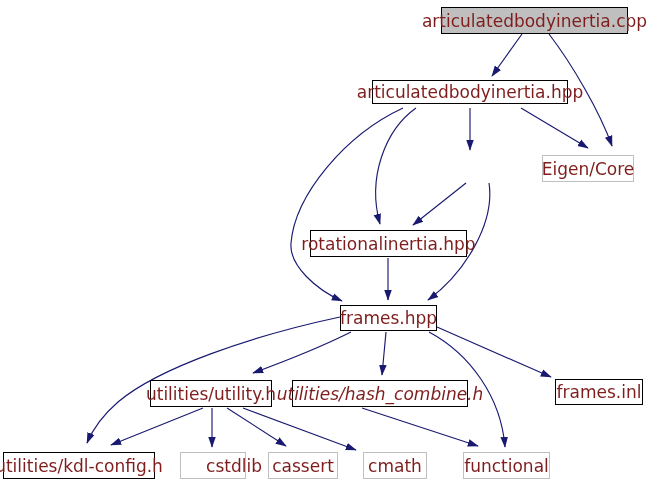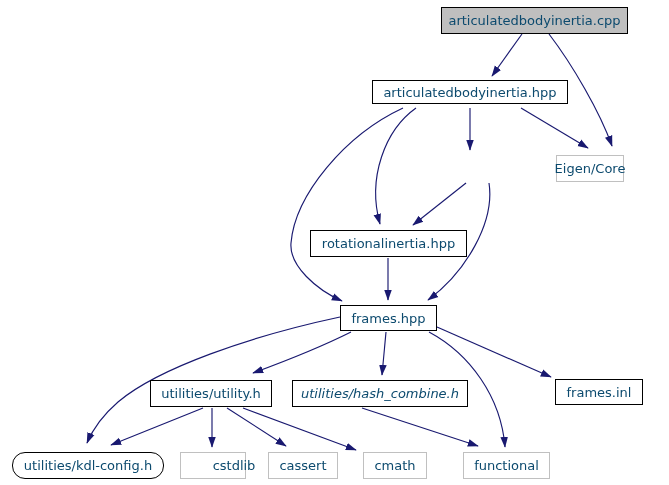--- a/index.html
+++ b/index.html
@@ -27,22 +27,22 @@
     stroke-width: 1.15px;
   }
   .node {
     position: absolute;
     box-sizing: border-box;
     background: #ffffff;
     border: 1px solid #000000;
     display: flex;
     align-items: center;
     justify-content: center;
-    font-size: 13px;
-    color: #0c4a6e;
+    font-size: 17px;
+    color: #7f1d1d;
     white-space: nowrap;
     cursor: default;
   }
   .node--current {
     background: #bfbfbf;
   }
   .node--external {
     border-color: #c0c0c0;
   }
   .node[data-interactable="true"] {
@@ -87,21 +87,21 @@
 
   <div class="node node--current" data-interactable="false" style="left: 441px; top: 7px; width: 187px; height: 27px;">
     <span class="node-label" data-interactable="false">articulatedbodyinertia.cpp</span>
   </div>
 
   <div class="node" data-interactable="true" style="left: 372px; top: 80px; width: 196px; height: 24px;">
     <span class="node-label" data-interactable="false">articulatedbodyinertia.hpp</span>
   </div>
 
 
-  <div class="node node--external" data-interactable="false" style="left: 556px; top: 155px; width: 68px; height: 27px;">
+  <div class="node node--external" data-interactable="false" style="left: 542px; top: 155px; width: 92px; height: 27px;">
     <span class="node-label" data-interactable="false">Eigen/Core</span>
   </div>
 
   <div class="node" data-interactable="true" style="left: 310px; top: 230px; width: 157px; height: 27px;">
     <span class="node-label" data-interactable="false">rotationalinertia.hpp</span>
   </div>
 
   <div class="node" data-interactable="true" style="left: 340px; top: 305px; width: 97px; height: 26px;">
     <span class="node-label" data-interactable="false">frames.hpp</span>
   </div>
@@ -111,21 +111,21 @@
   </div>
 
   <div class="node" data-interactable="true" style="left: 292px; top: 380px; width: 176px; height: 27px; font-style: italic;">
     <span class="node-label" data-interactable="false">utilities/hash_combine.h</span>
   </div>
 
   <div class="node" data-interactable="true" style="left: 555px; top: 379px; width: 88px; height: 26px;">
     <span class="node-label" data-interactable="false">frames.inl</span>
   </div>
 
-  <div class="node" data-interactable="true" style="left: 12px; top: 452px; width: 152px; height: 27px; border-radius: 13px;">
+  <div class="node" data-interactable="true" style="left: 3px; top: 452px; width: 152px; height: 27px;">
     <span class="node-label" data-interactable="false">utilities/kdl-config.h</span>
   </div>
 
   <div class="node node--external" data-interactable="false" style="left: 180px; top: 452px; width: 66px; height: 27px; padding-left: 42px;">
     <span class="node-label" data-interactable="false">cstdlib</span>
   </div>
 
   <div class="node node--external" data-interactable="false" style="left: 268px; top: 452px; width: 70px; height: 27px;">
     <span class="node-label" data-interactable="false">cassert</span>
   </div>

